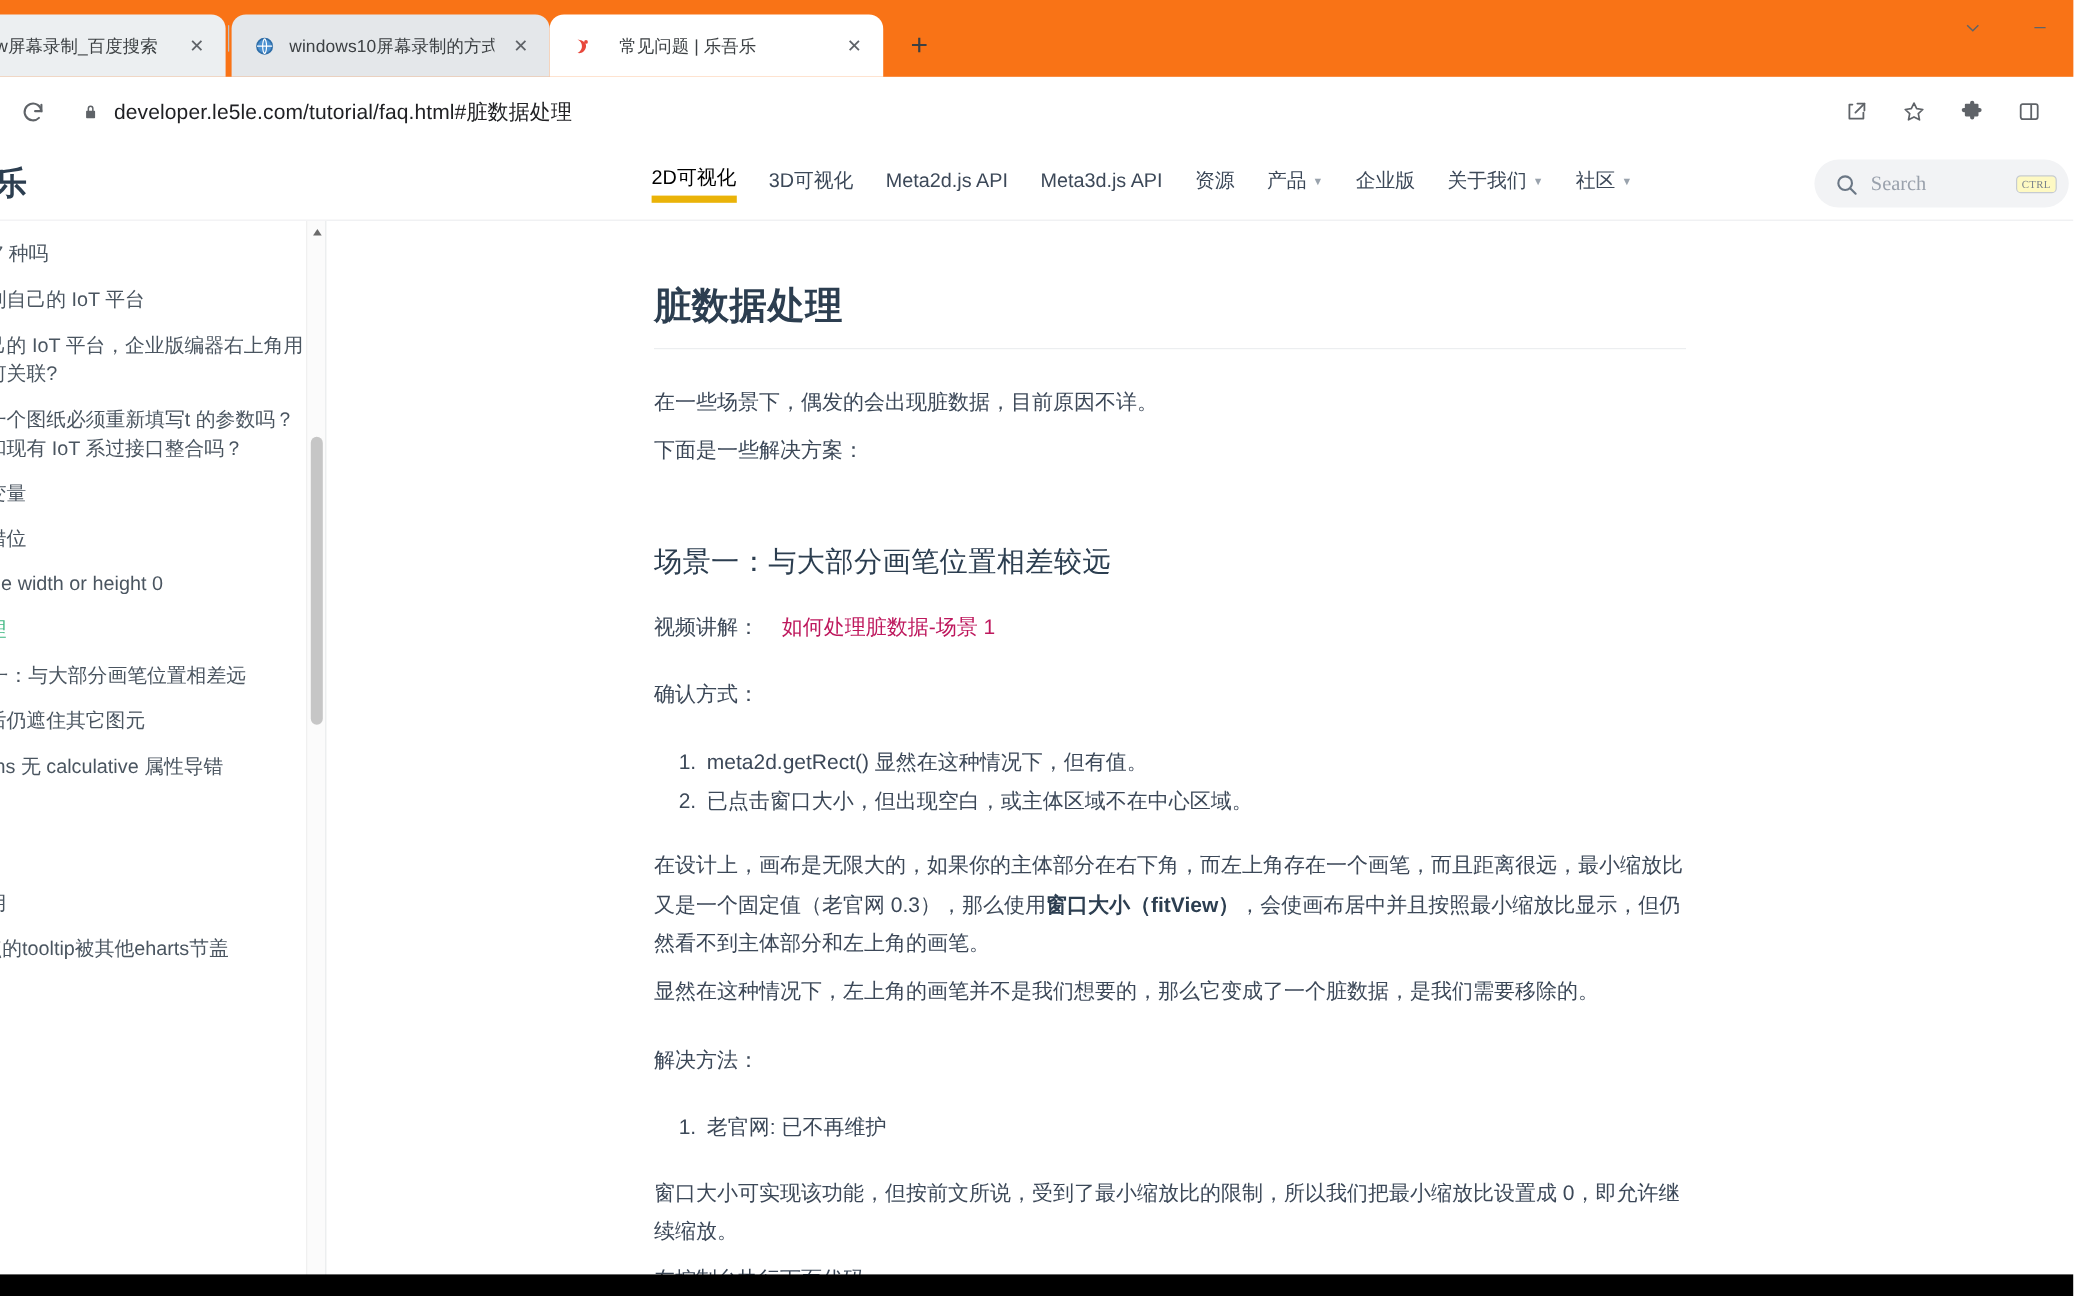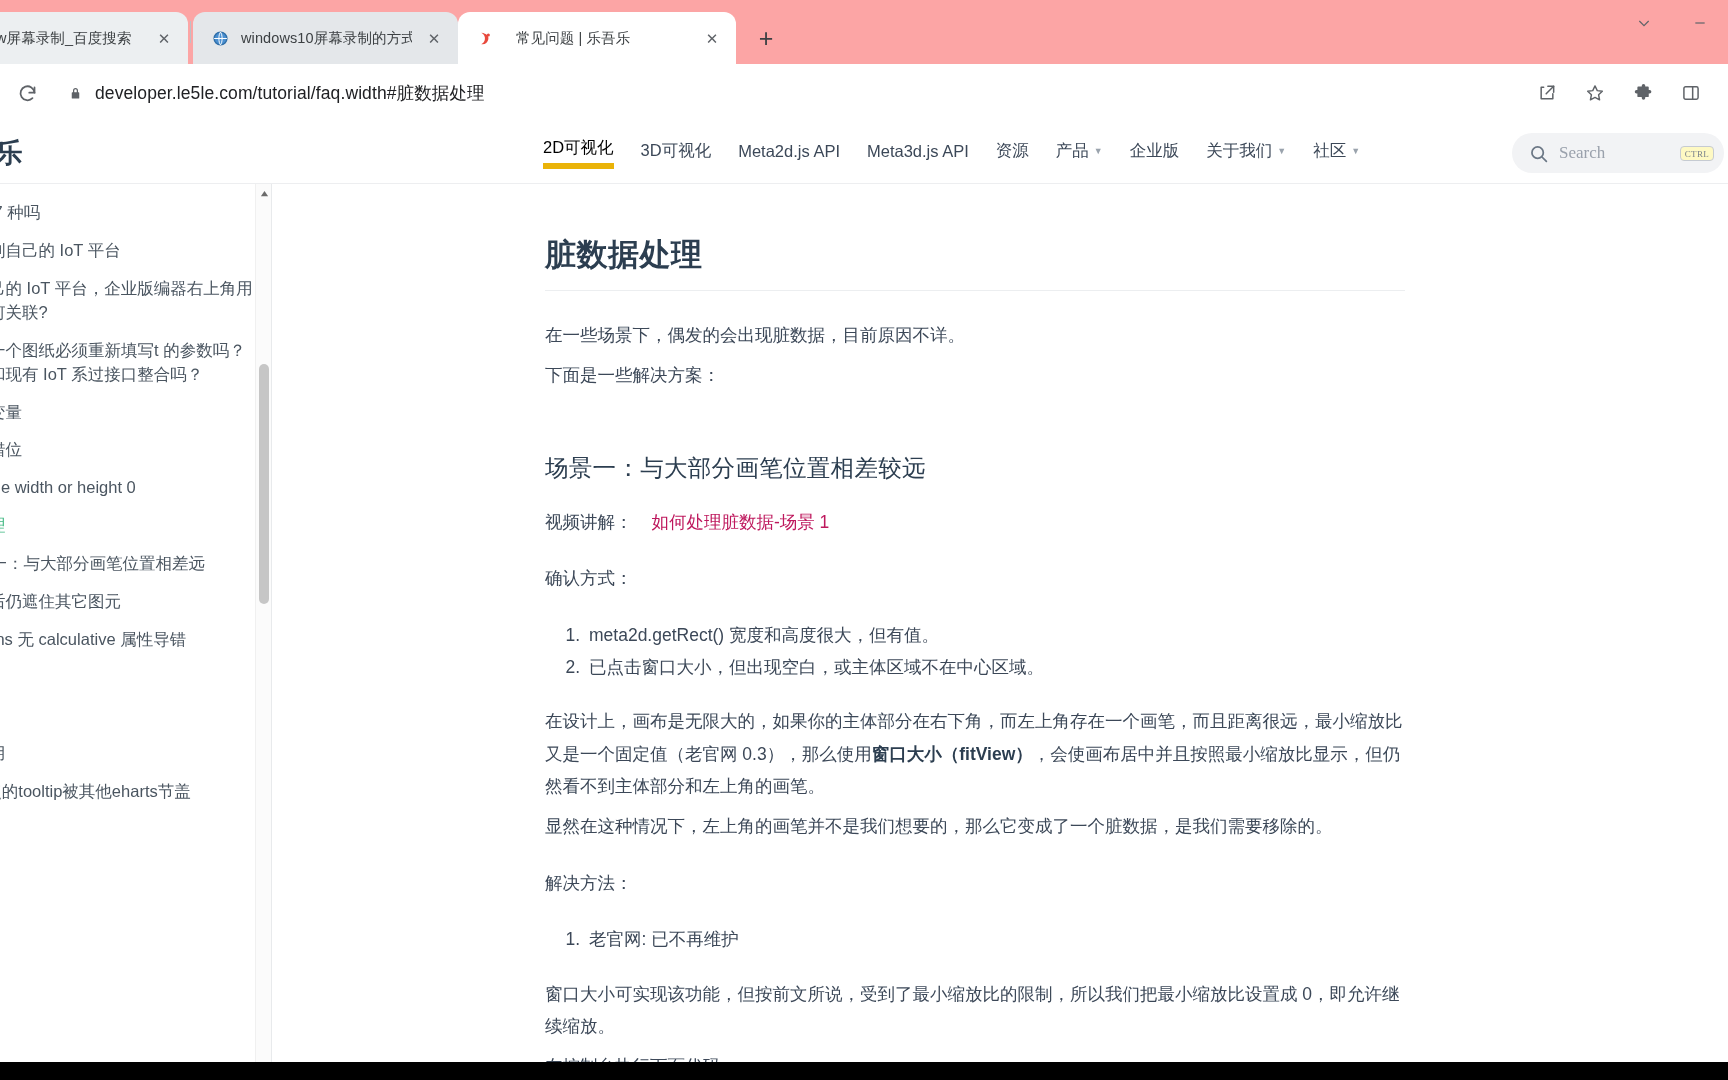--- a/index.html
+++ b/index.html
@@ -8,21 +8,21 @@
     overflow: hidden;
     font-family: "Liberation Sans", "DejaVu Sans", sans-serif;
     background: #ffffff;
   }
 
   
   .browser { width: 1728px; height: 1080px; position: relative; background:#fff; }
 
   .tabstrip {
     height: 64px;
-    background: #fca5a5;
+    background: #f97316;
     display: flex;
     align-items: flex-end;
     padding: 0 0 0 0;
     position: relative;
   }
   .tab {
     height: 52px;
     display: flex;
     align-items: center;
     gap: 12px;
@@ -279,21 +279,21 @@
           <path d="M20 5v6h-6"></path>
       </svg>
     </div>
 
     <div class="omnibox">
       <span style="display:flex;align-items:center;">
         <svg width="15" height="15" viewBox="0 0 24 24" fill="#5f6368">
           <path d="M17 10h-1V7a4 4 0 10-8 0v3H7a1 1 0 00-1 1v8a1 1 0 001 1h10a1 1 0 001-1v-8a1 1 0 00-1-1zm-7-3a2 2 0 014 0v3h-4V7z"></path>
         </svg>
       </span>
-      <span class="url">developer.le5le.com/tutorial/faq.width#脏数据处理</span>
+      <span class="url">developer.le5le.com/tutorial/faq.html#脏数据处理</span>
     </div>
 
     <div class="tb-right">
       <div class="tb-icon">
         <svg width="20" height="20" viewBox="0 0 24 24" fill="none" stroke="currentColor" stroke-width="1.8" stroke-linecap="round" stroke-linejoin="round">
           <path d="M8 5H5v14h14v-6"></path>
             <path d="M13 4h7v7"></path>
             <path d="M11 13L20 4"></path>
         </svg>
       </div>
@@ -413,21 +413,21 @@
           <h2 class="section-title">场景一：与大部分画笔位置相差较远</h2>
 
           <p class="para spaced">
             <span>视频讲解：</span>
             <span class="link-green" style="margin-left:14px;">如何处理脏数据-场景 1</span>
           </p>
 
           <p class="para spaced">确认方式：</p>
 
           <ol class="list">
-            <li>meta2d.getRect() 宽度和高度很大，但有值。</li>
+            <li>meta2d.getRect() 显然在这种情况下，但有值。</li>
             <li>已点击窗口大小，但出现空白，或主体区域不在中心区域。</li>
           </ol>
 
           <p class="para">
             <span>在设计上，画布是无限大的，如果你的主体部分在右下角，而左上角存在一个画笔，而且距离很远，最小缩放比又是一个固定值（老官网 0.3），那么使用</span><span class="bold">窗口大小（fitView）</span><span>，会使画布居中并且按照最小缩放比显示，但仍然看不到主体部分和左上角的画笔。</span>
           </p>
           <p class="para spaced">显然在这种情况下，左上角的画笔并不是我们想要的，那么它变成了一个脏数据，是我们需要移除的。</p>
 
           <p class="para spaced">解决方法：</p>
 

